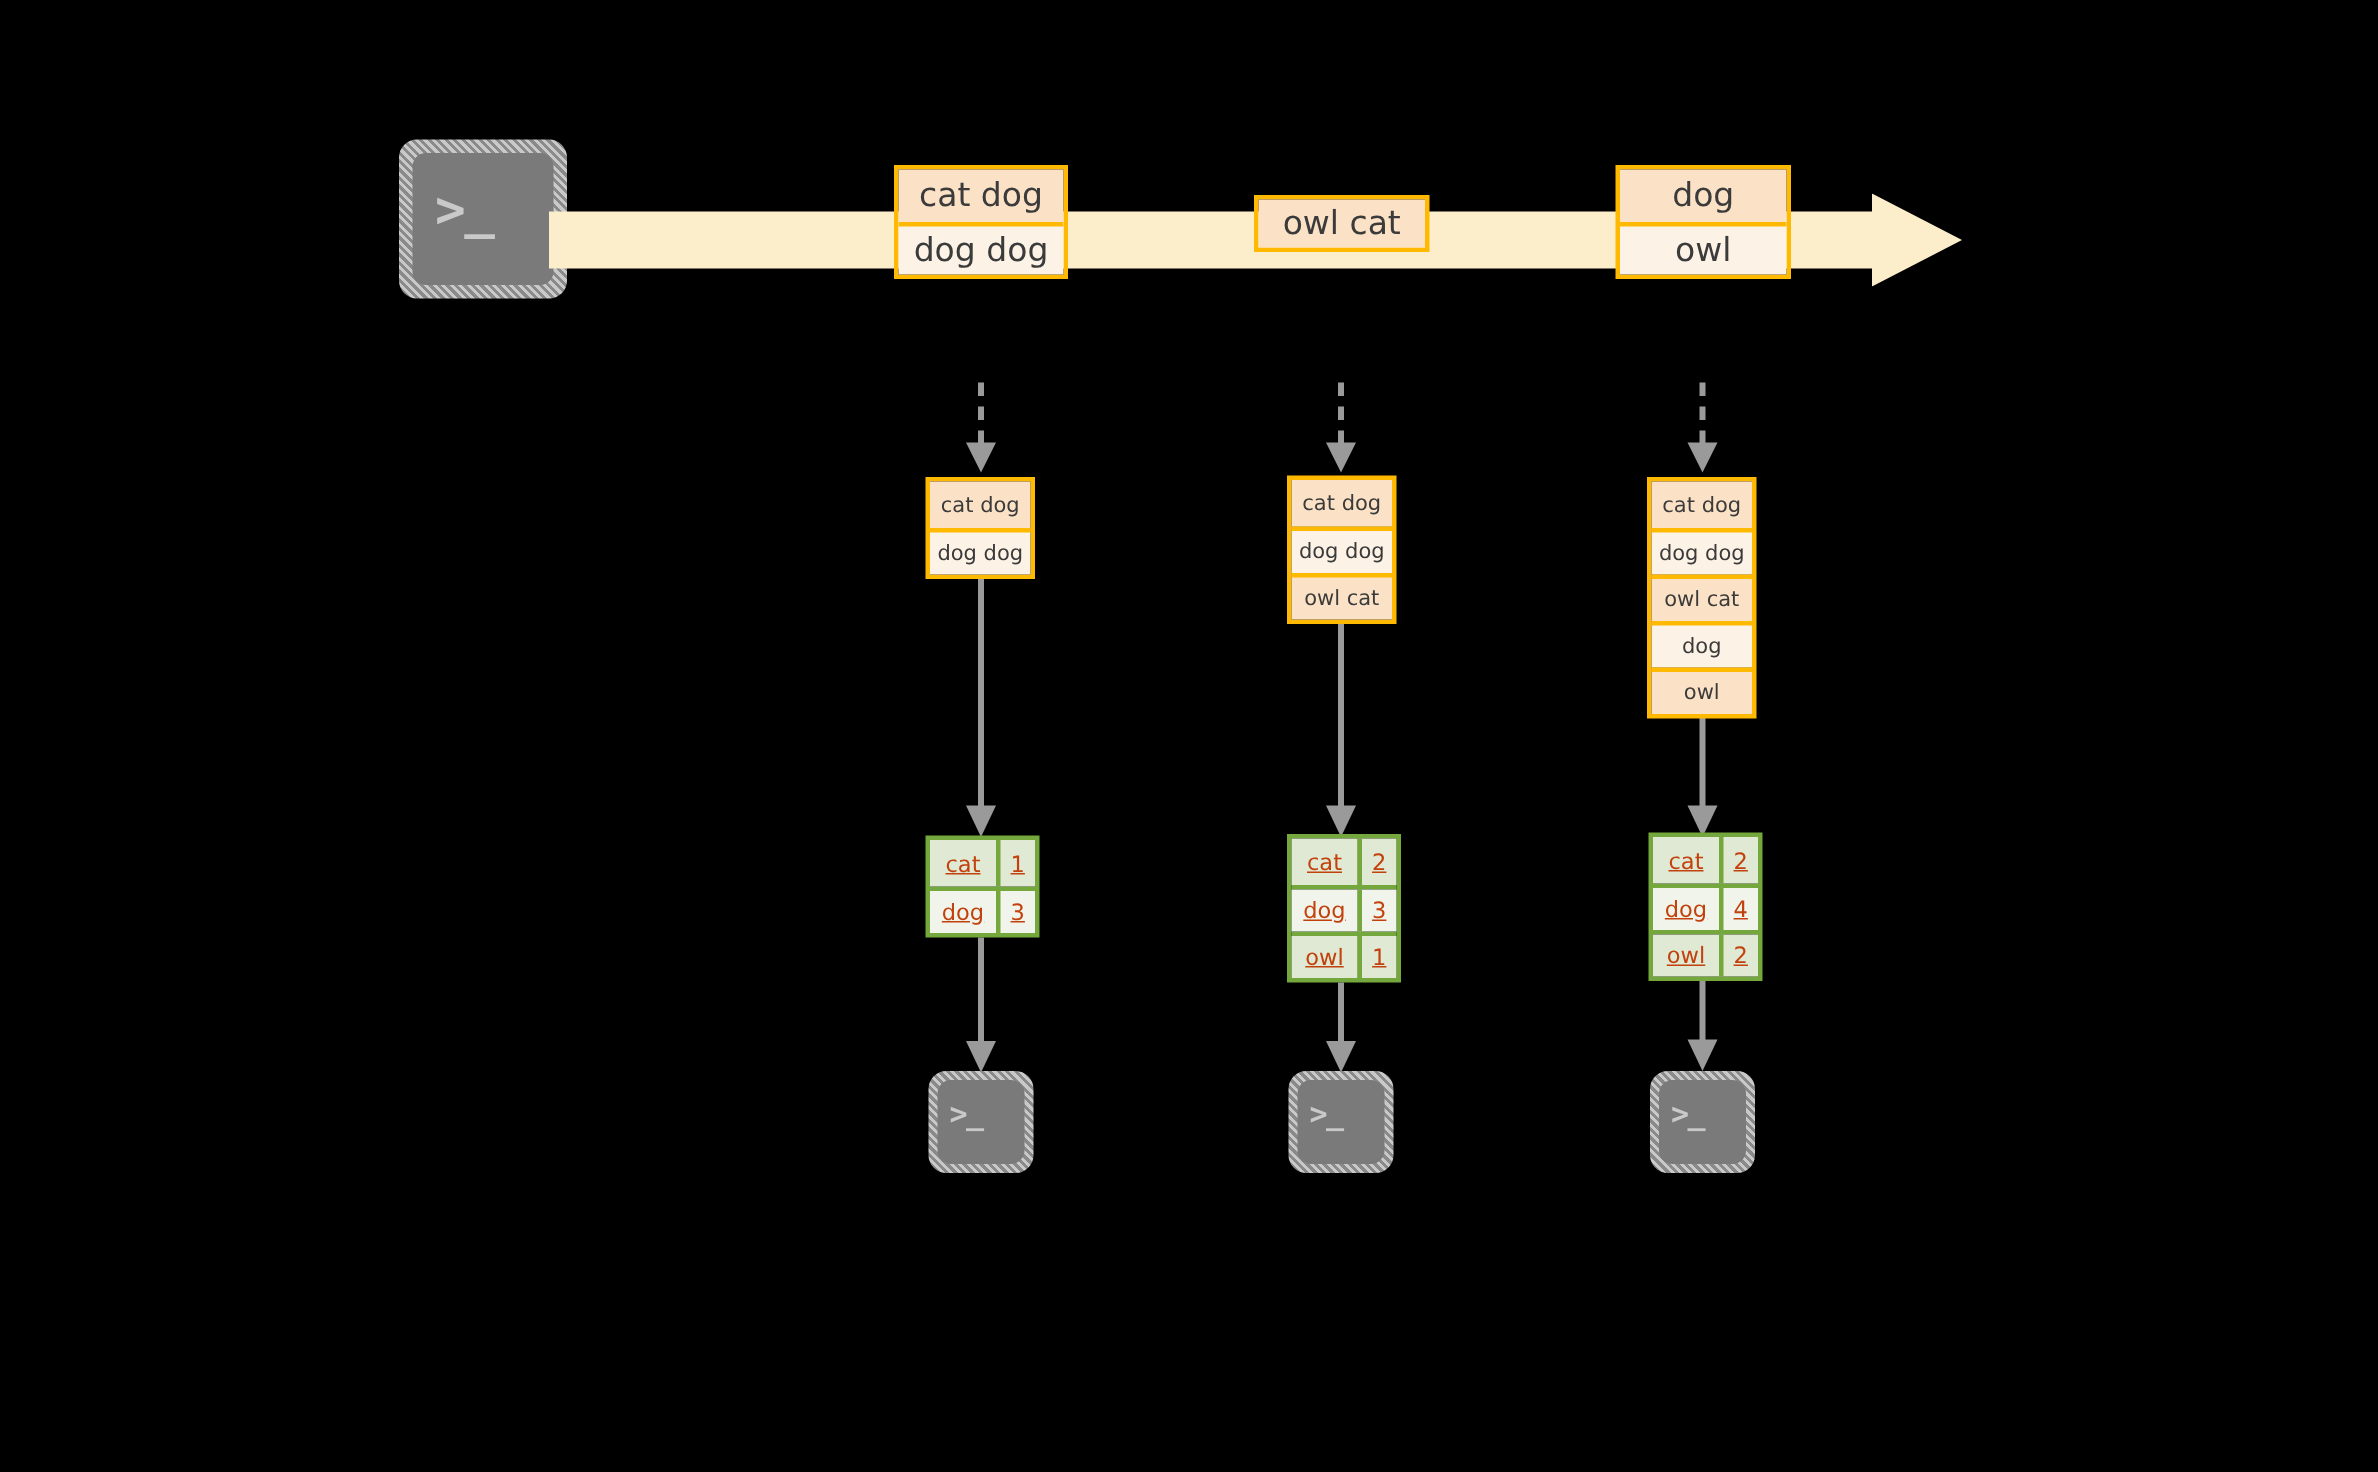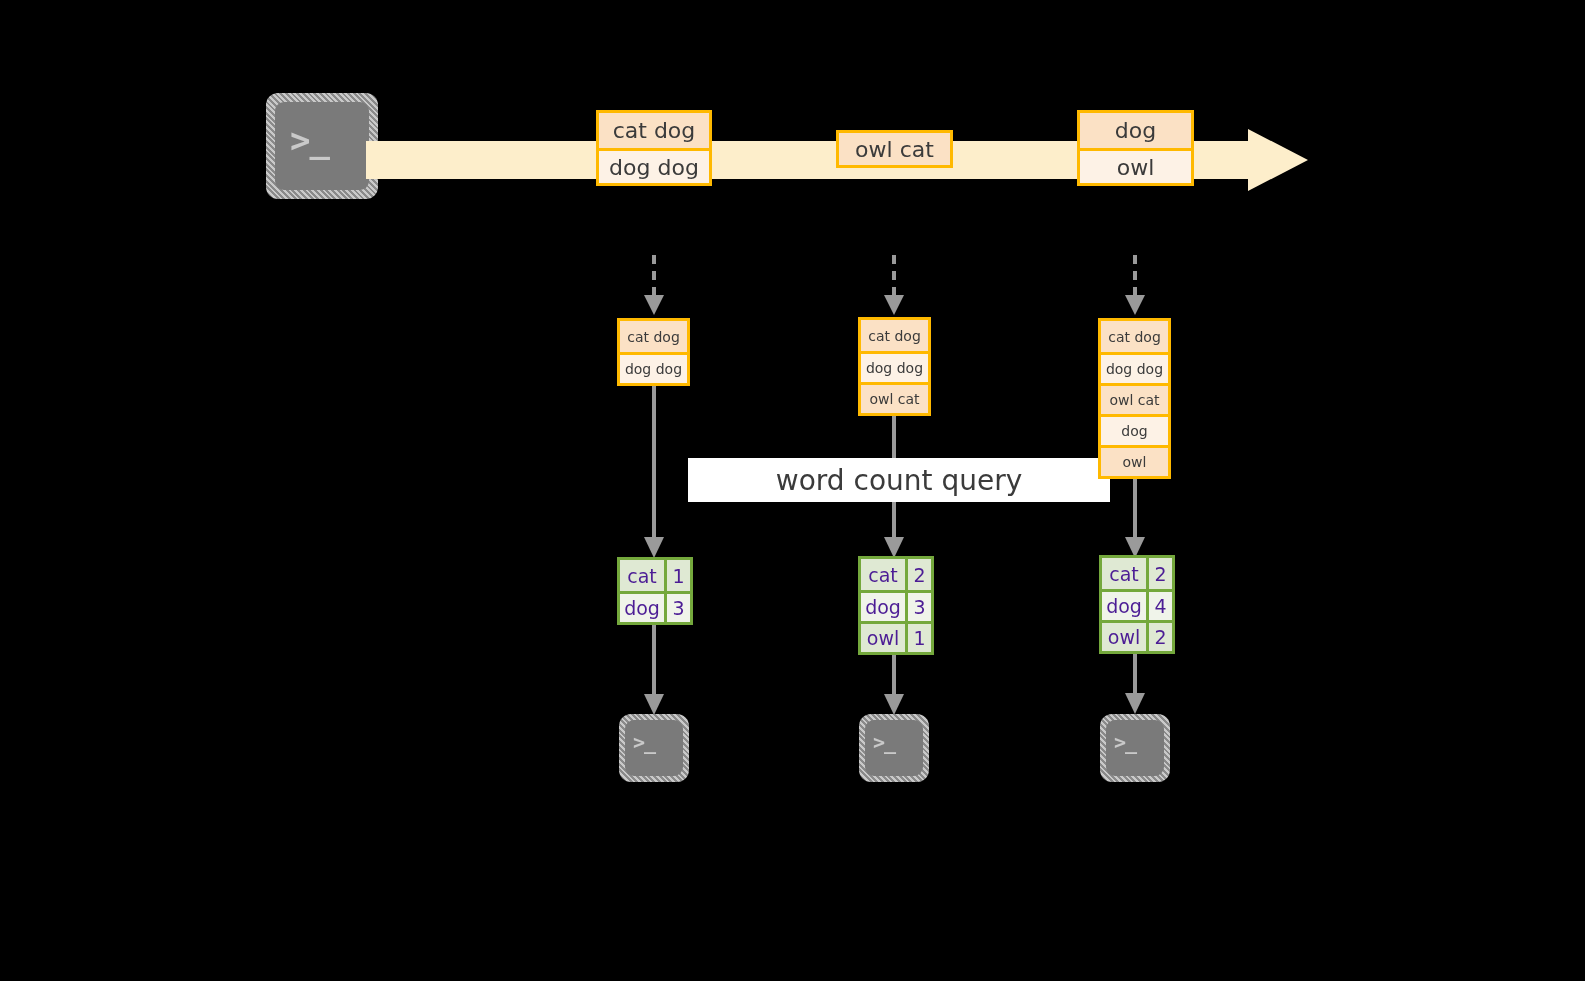--- a/index.html
+++ b/index.html
@@ -43,21 +43,21 @@
       justify-content:center;color:#3b3b3b;font-size:14px;white-space:nowrap;}
   .snap .r.alt{background:#fbe1c5;}
   .snap .r.lt{background:#fdf2e6;}
   .snap .r+.r{border-top:3px solid #ffb900;}
 
   
   .res{position:absolute;box-sizing:border-box;border:3px solid #74a83c;}
   .res .row{display:flex;box-sizing:border-box;height:31px;}
   .res .row+.row{border-top:3px solid #74a83c;}
   .res .c{box-sizing:border-box;display:flex;align-items:center;
-      justify-content:center;color:#4c1d95;font-size:19px;}
+      justify-content:center;color:#c2410c;font-size:15px;text-decoration:underline;}
   .res .c.k{width:44px;}
   .res .c.v{width:26px;border-left:3px solid #74a83c;}
   .res .row.alt .c{background:#dfe9d3;}
   .res .row.lt  .c{background:#f0f4ea;}
 
   
   .conn{position:absolute;}
   .conn svg{display:block;overflow:visible;}
 
   
@@ -127,23 +127,20 @@
       <path d="M4 122 L24 122 L14 143 Z" fill="#9a9a9a"></path>
     </svg>
   </div>
   <div class="conn" style="left:1121px;top:478px;">
     <svg width="28" height="82" viewBox="0 0 28 82">
       <line x1="14" y1="0" x2="14" y2="62" stroke="#9a9a9a" stroke-width="4"></line>
       <path d="M4 59 L24 59 L14 80 Z" fill="#9a9a9a"></path>
     </svg>
   </div>
 
-  <div class="banner">
-    <span>word count query</span>
-  </div>
 
   <div class="snap" style="left:617px;top:318px;width:73px;z-index:4;">
     <div class="r alt">cat dog</div>
     <div class="r lt">dog dog</div>
   </div>
 
   <div class="snap" style="left:858px;top:317px;width:73px;z-index:4;">
     <div class="r alt">cat dog</div>
     <div class="r lt">dog dog</div>
     <div class="r alt">owl cat</div>

